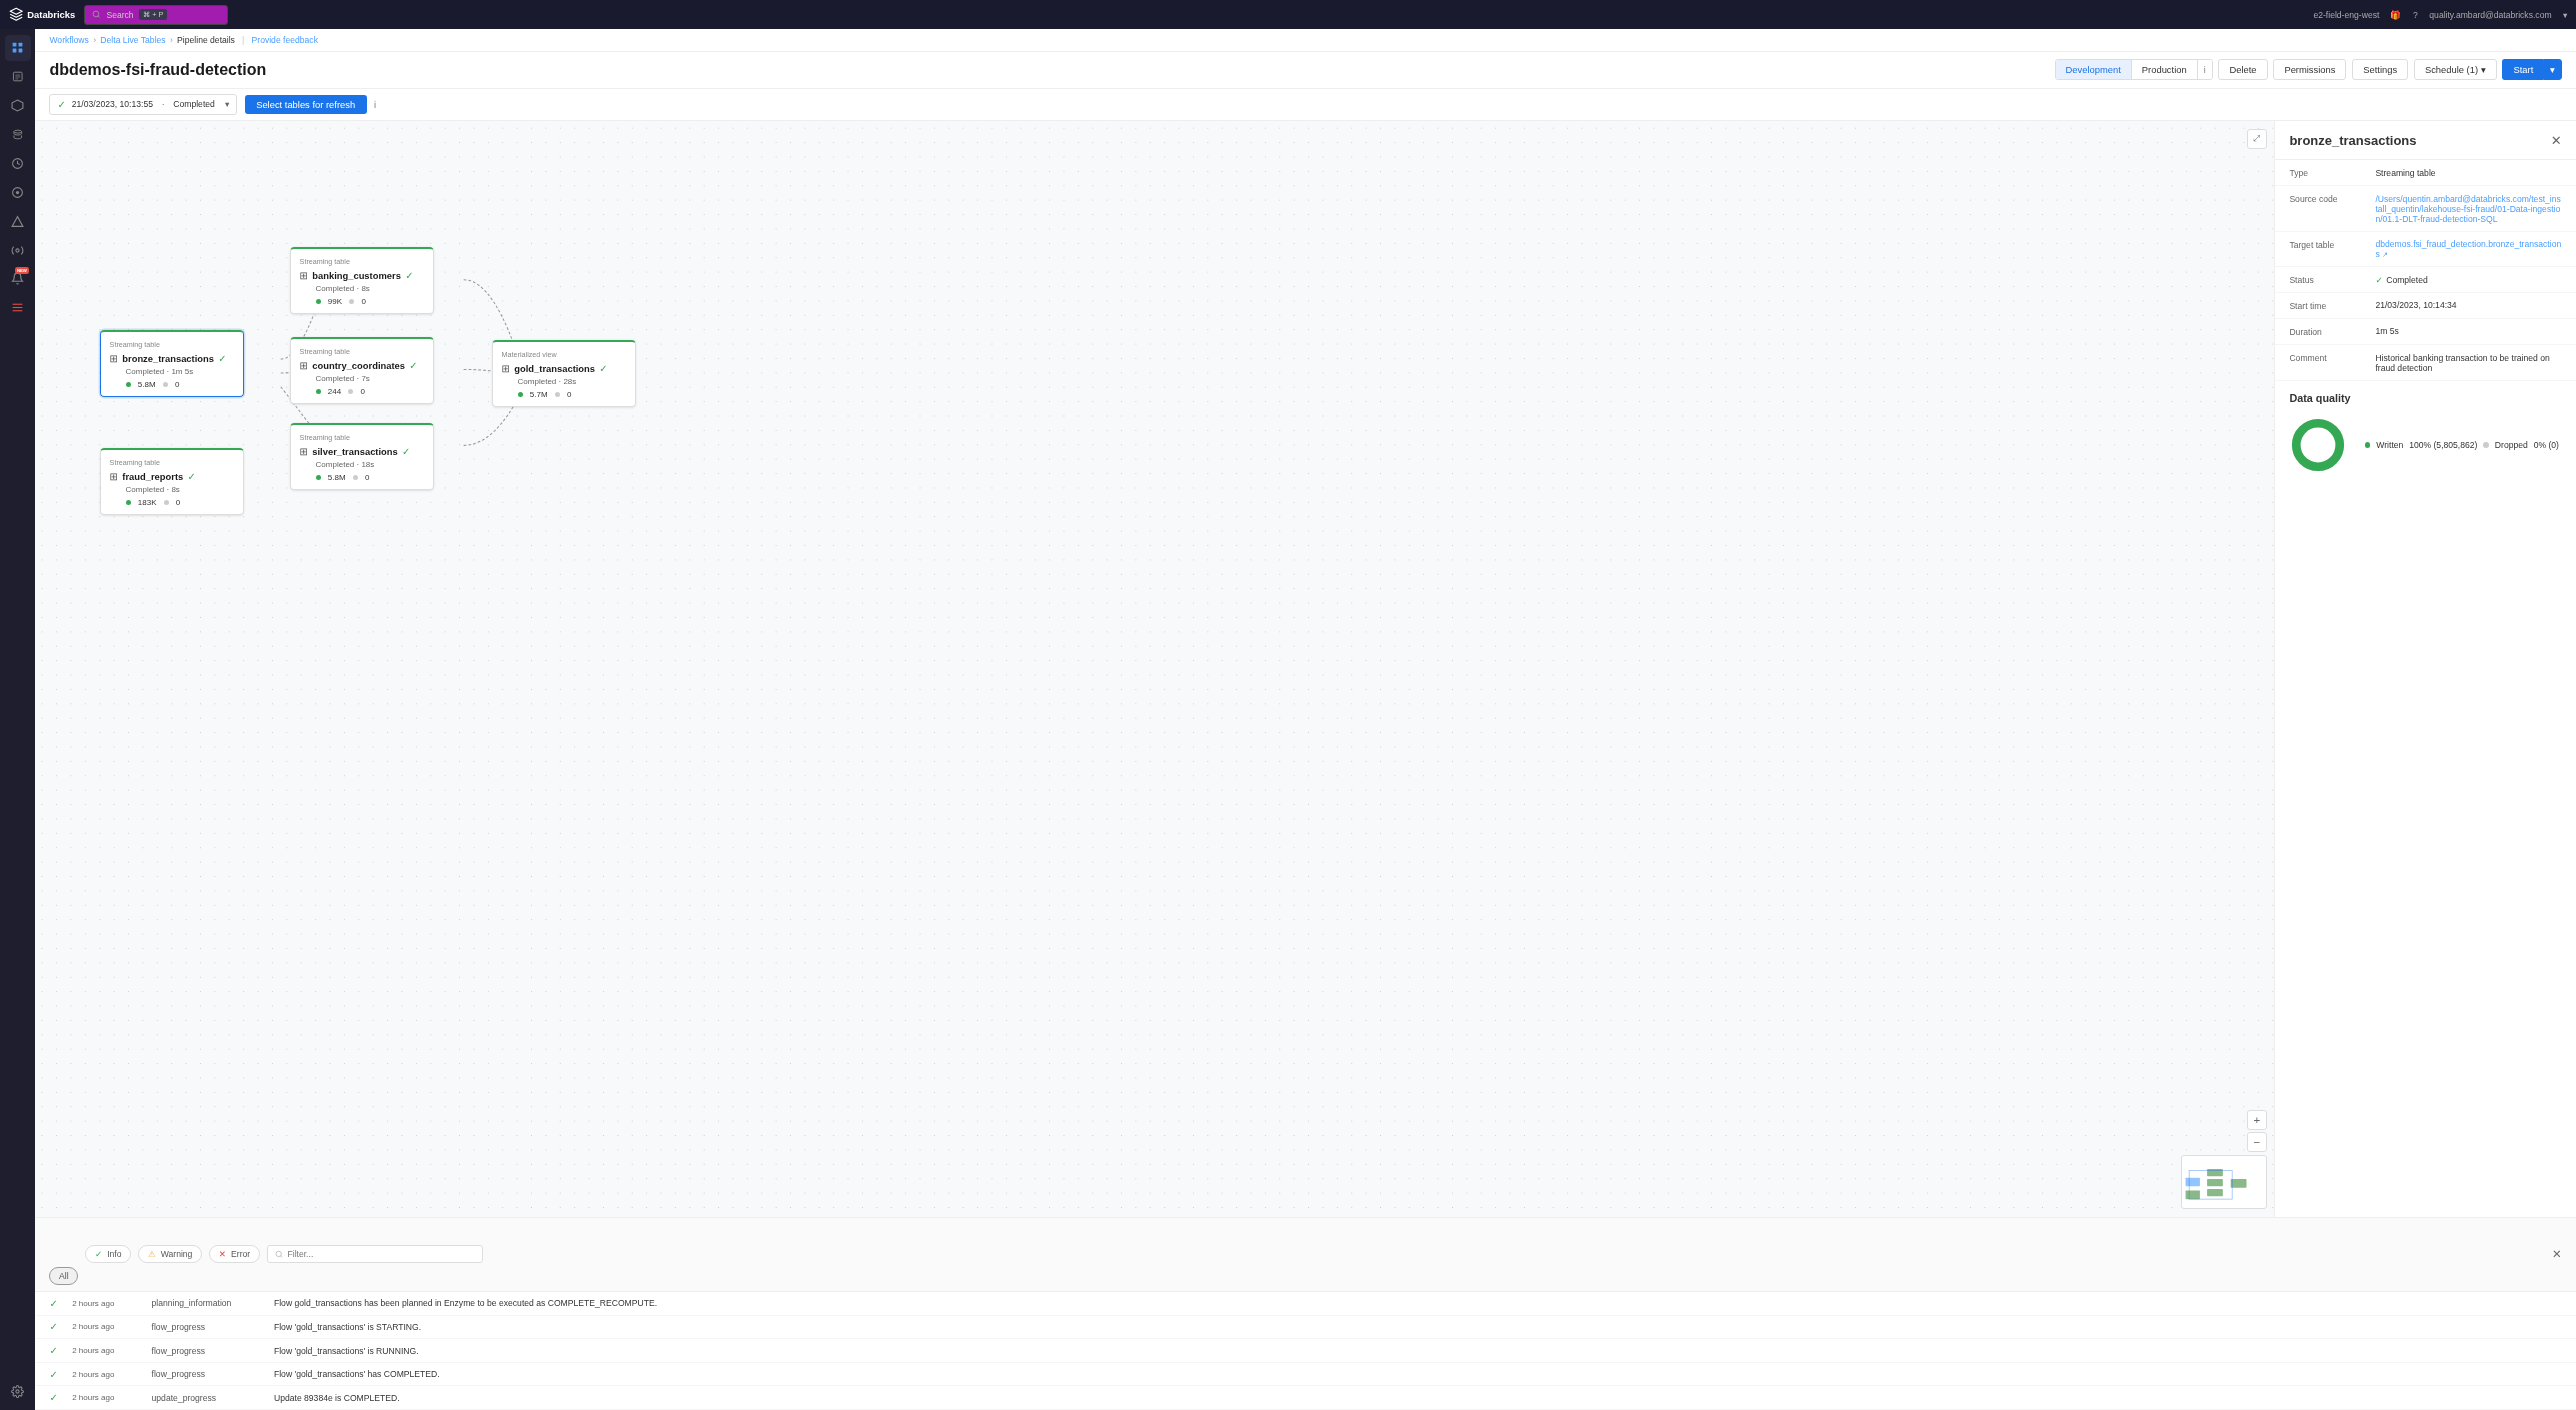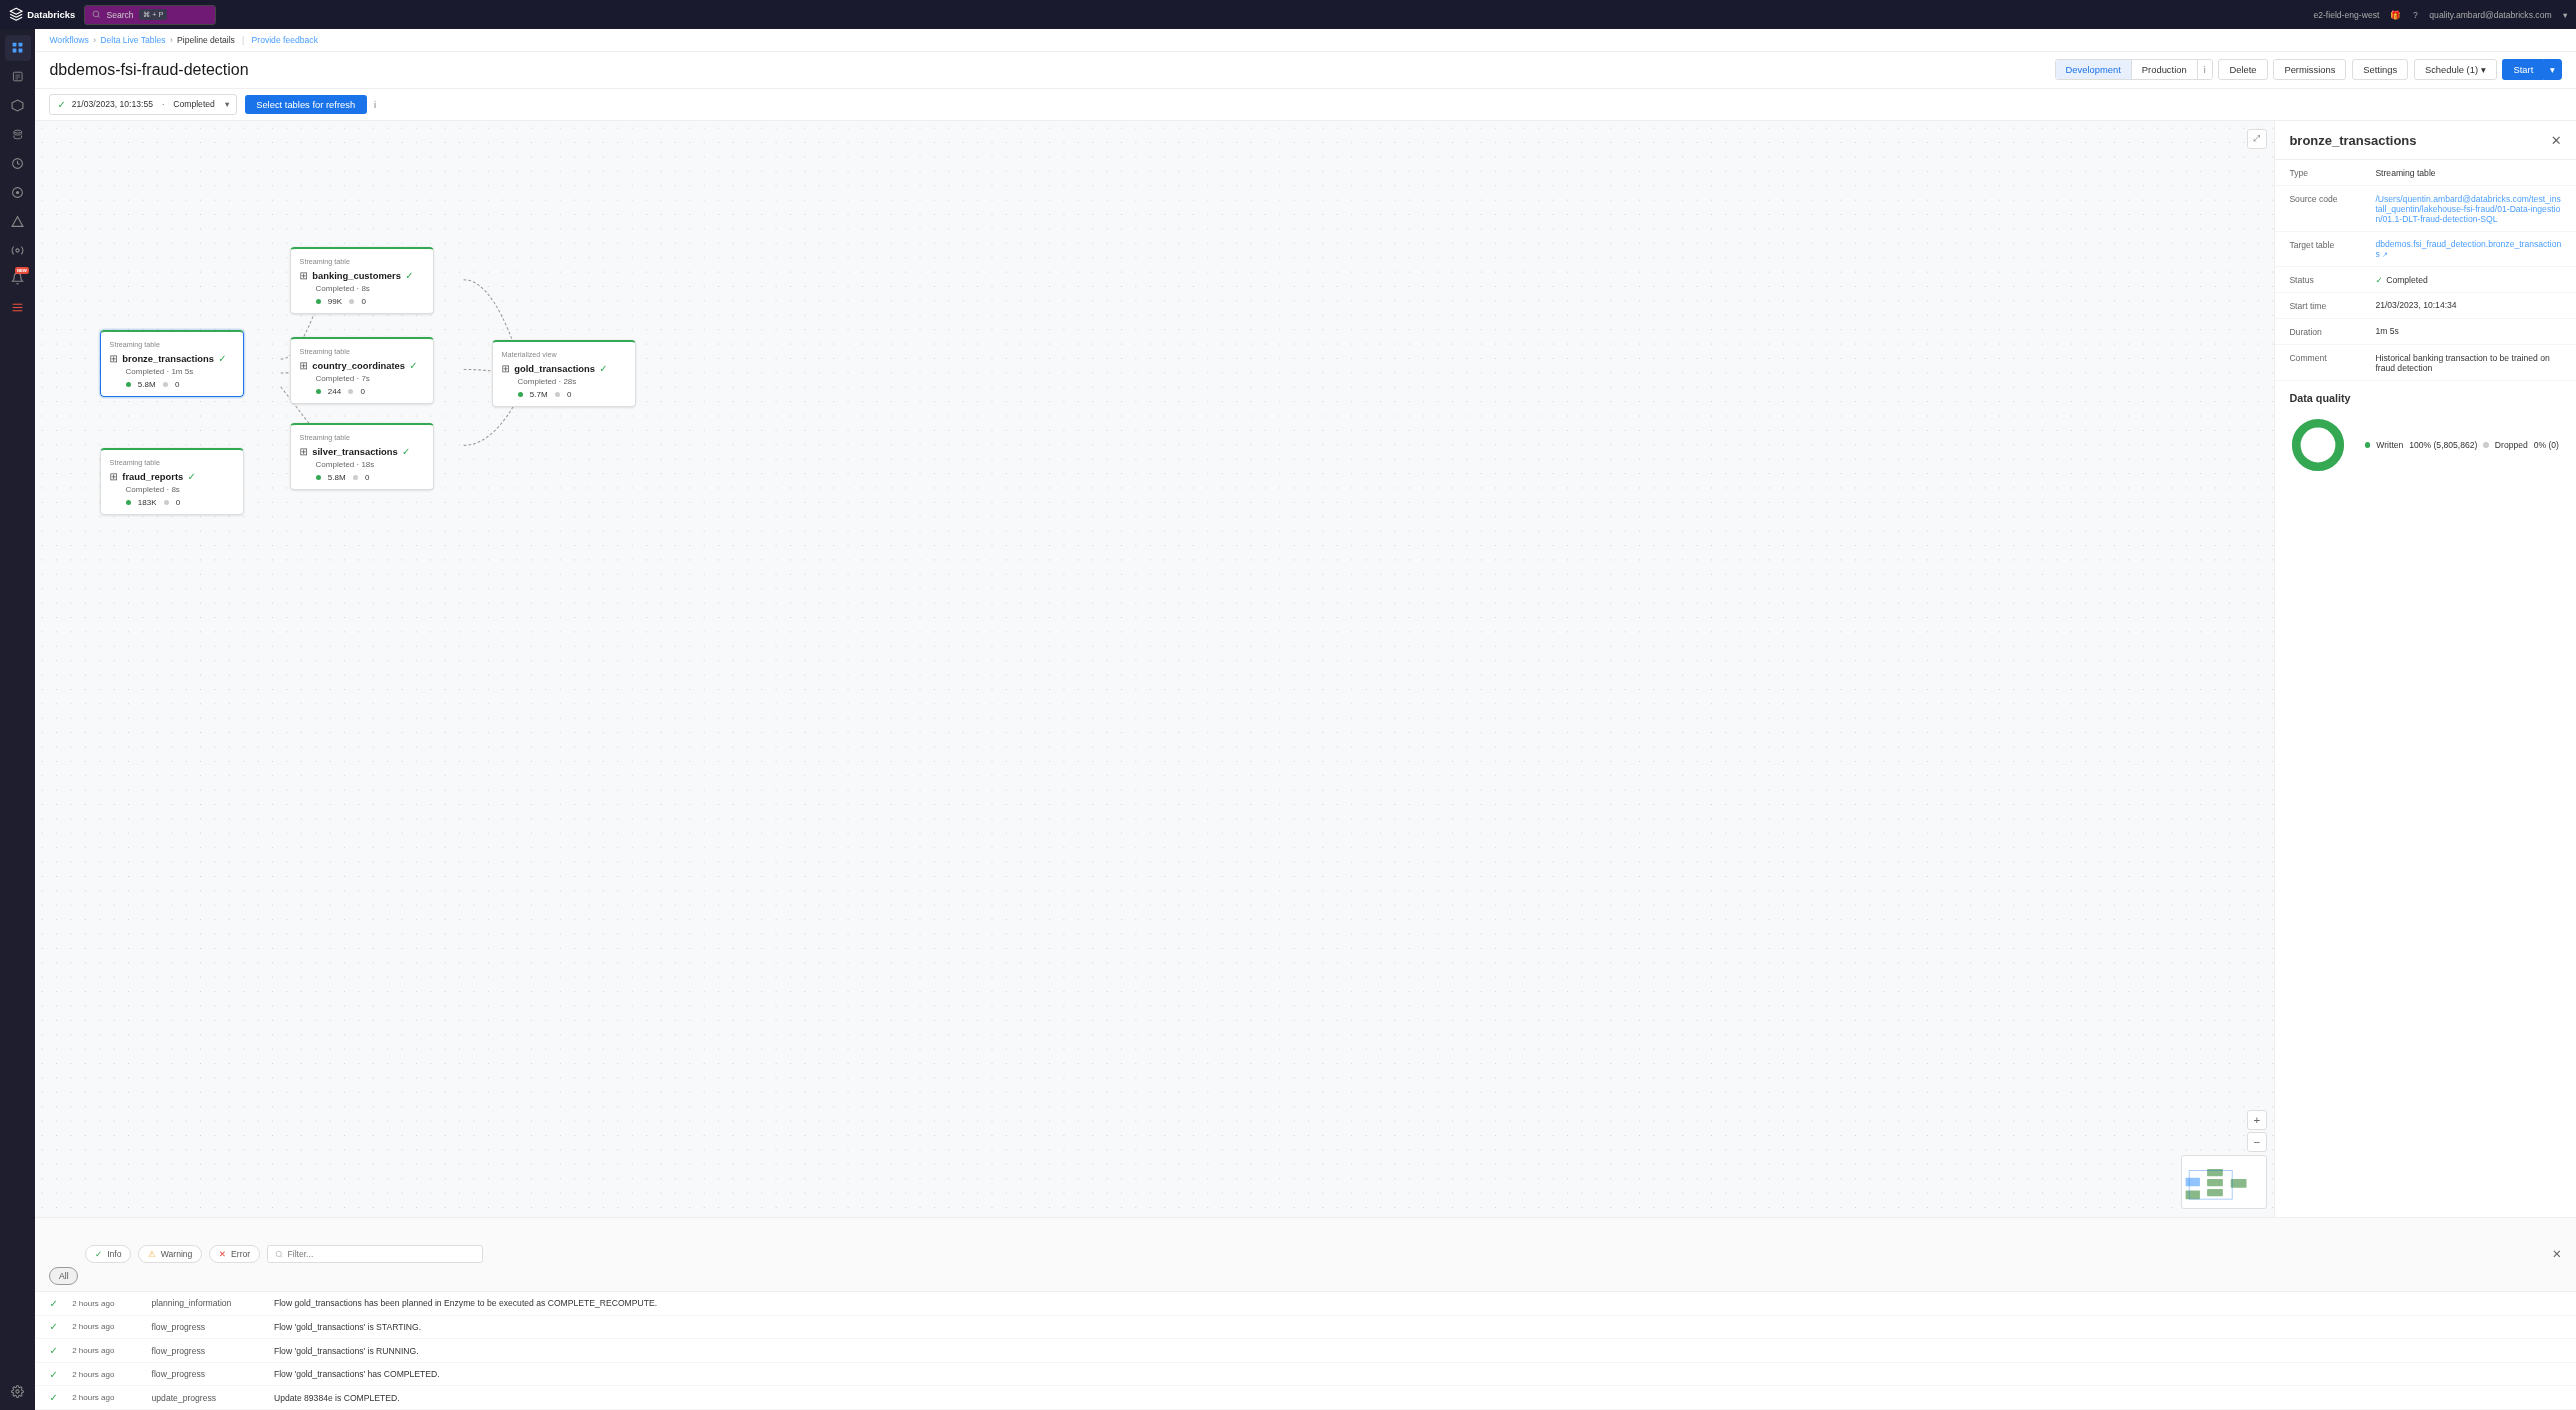--- a/index.html
+++ b/index.html
@@ -12,30 +12,30 @@
       display: flex;
       align-items: center;
       padding: 0 8.6px;
       gap: 8.6px;
       color: #ccc;
       flex-shrink: 0;
     }
     .top-nav .logo { display: flex; align-items: center; gap: 4.3px; color: white; font-weight: 600; font-size: 9.4px; }
     .top-nav .logo-icon { width: 14.4px; height: 14.4px; }
     .search-box {
-      background: #701a75;
+      background: #a21caf;
       border: 0.7px solid #444;
       border-radius: 2.9px;
       padding: 2.9px 7.2px;
       color: #ccc;
       font-size: 8.6px;
       display: flex;
       align-items: center;
       gap: 5.8px;
-      width: 132px;
+      width: 144px;
       height: 20px;
     }
     .search-box .shortcut { background: #3a3a4e; border-radius: 2.2px; padding: 0.7px 3.6px; font-size: 7.2px; }
     .nav-right { margin-left: auto; display: flex; align-items: center; gap: 11.5px; font-size: 8.6px; color: #aaa; }
 
     
     .app-layout { display: flex; height: calc(100vh - 29px); }
 
     
     .sidebar {
@@ -91,21 +91,21 @@
     .breadcrumb .pipe { color: #ccc; margin: 0 2.9px; }
 
     
     .page-header {
       padding: 7.2px 14.4px;
       display: flex;
       align-items: center;
       justify-content: space-between;
       border-bottom: 0.7px solid #eee;
     }
-    .page-title { font-size: 16px; font-weight: 400; color: #1a1a1a; }
+    .page-title { font-size: 16px; font-weight: 700; color: #1a1a1a; }
     .header-actions { display: flex; align-items: center; gap: 5.8px; }
     .btn {
       padding: 4.3px 10px;
       border-radius: 2.9px;
       border: 0.7px solid #ddd;
       background: white;
       cursor: pointer;
       font-size: 9.4px;
       color: #333;
       display: flex;

